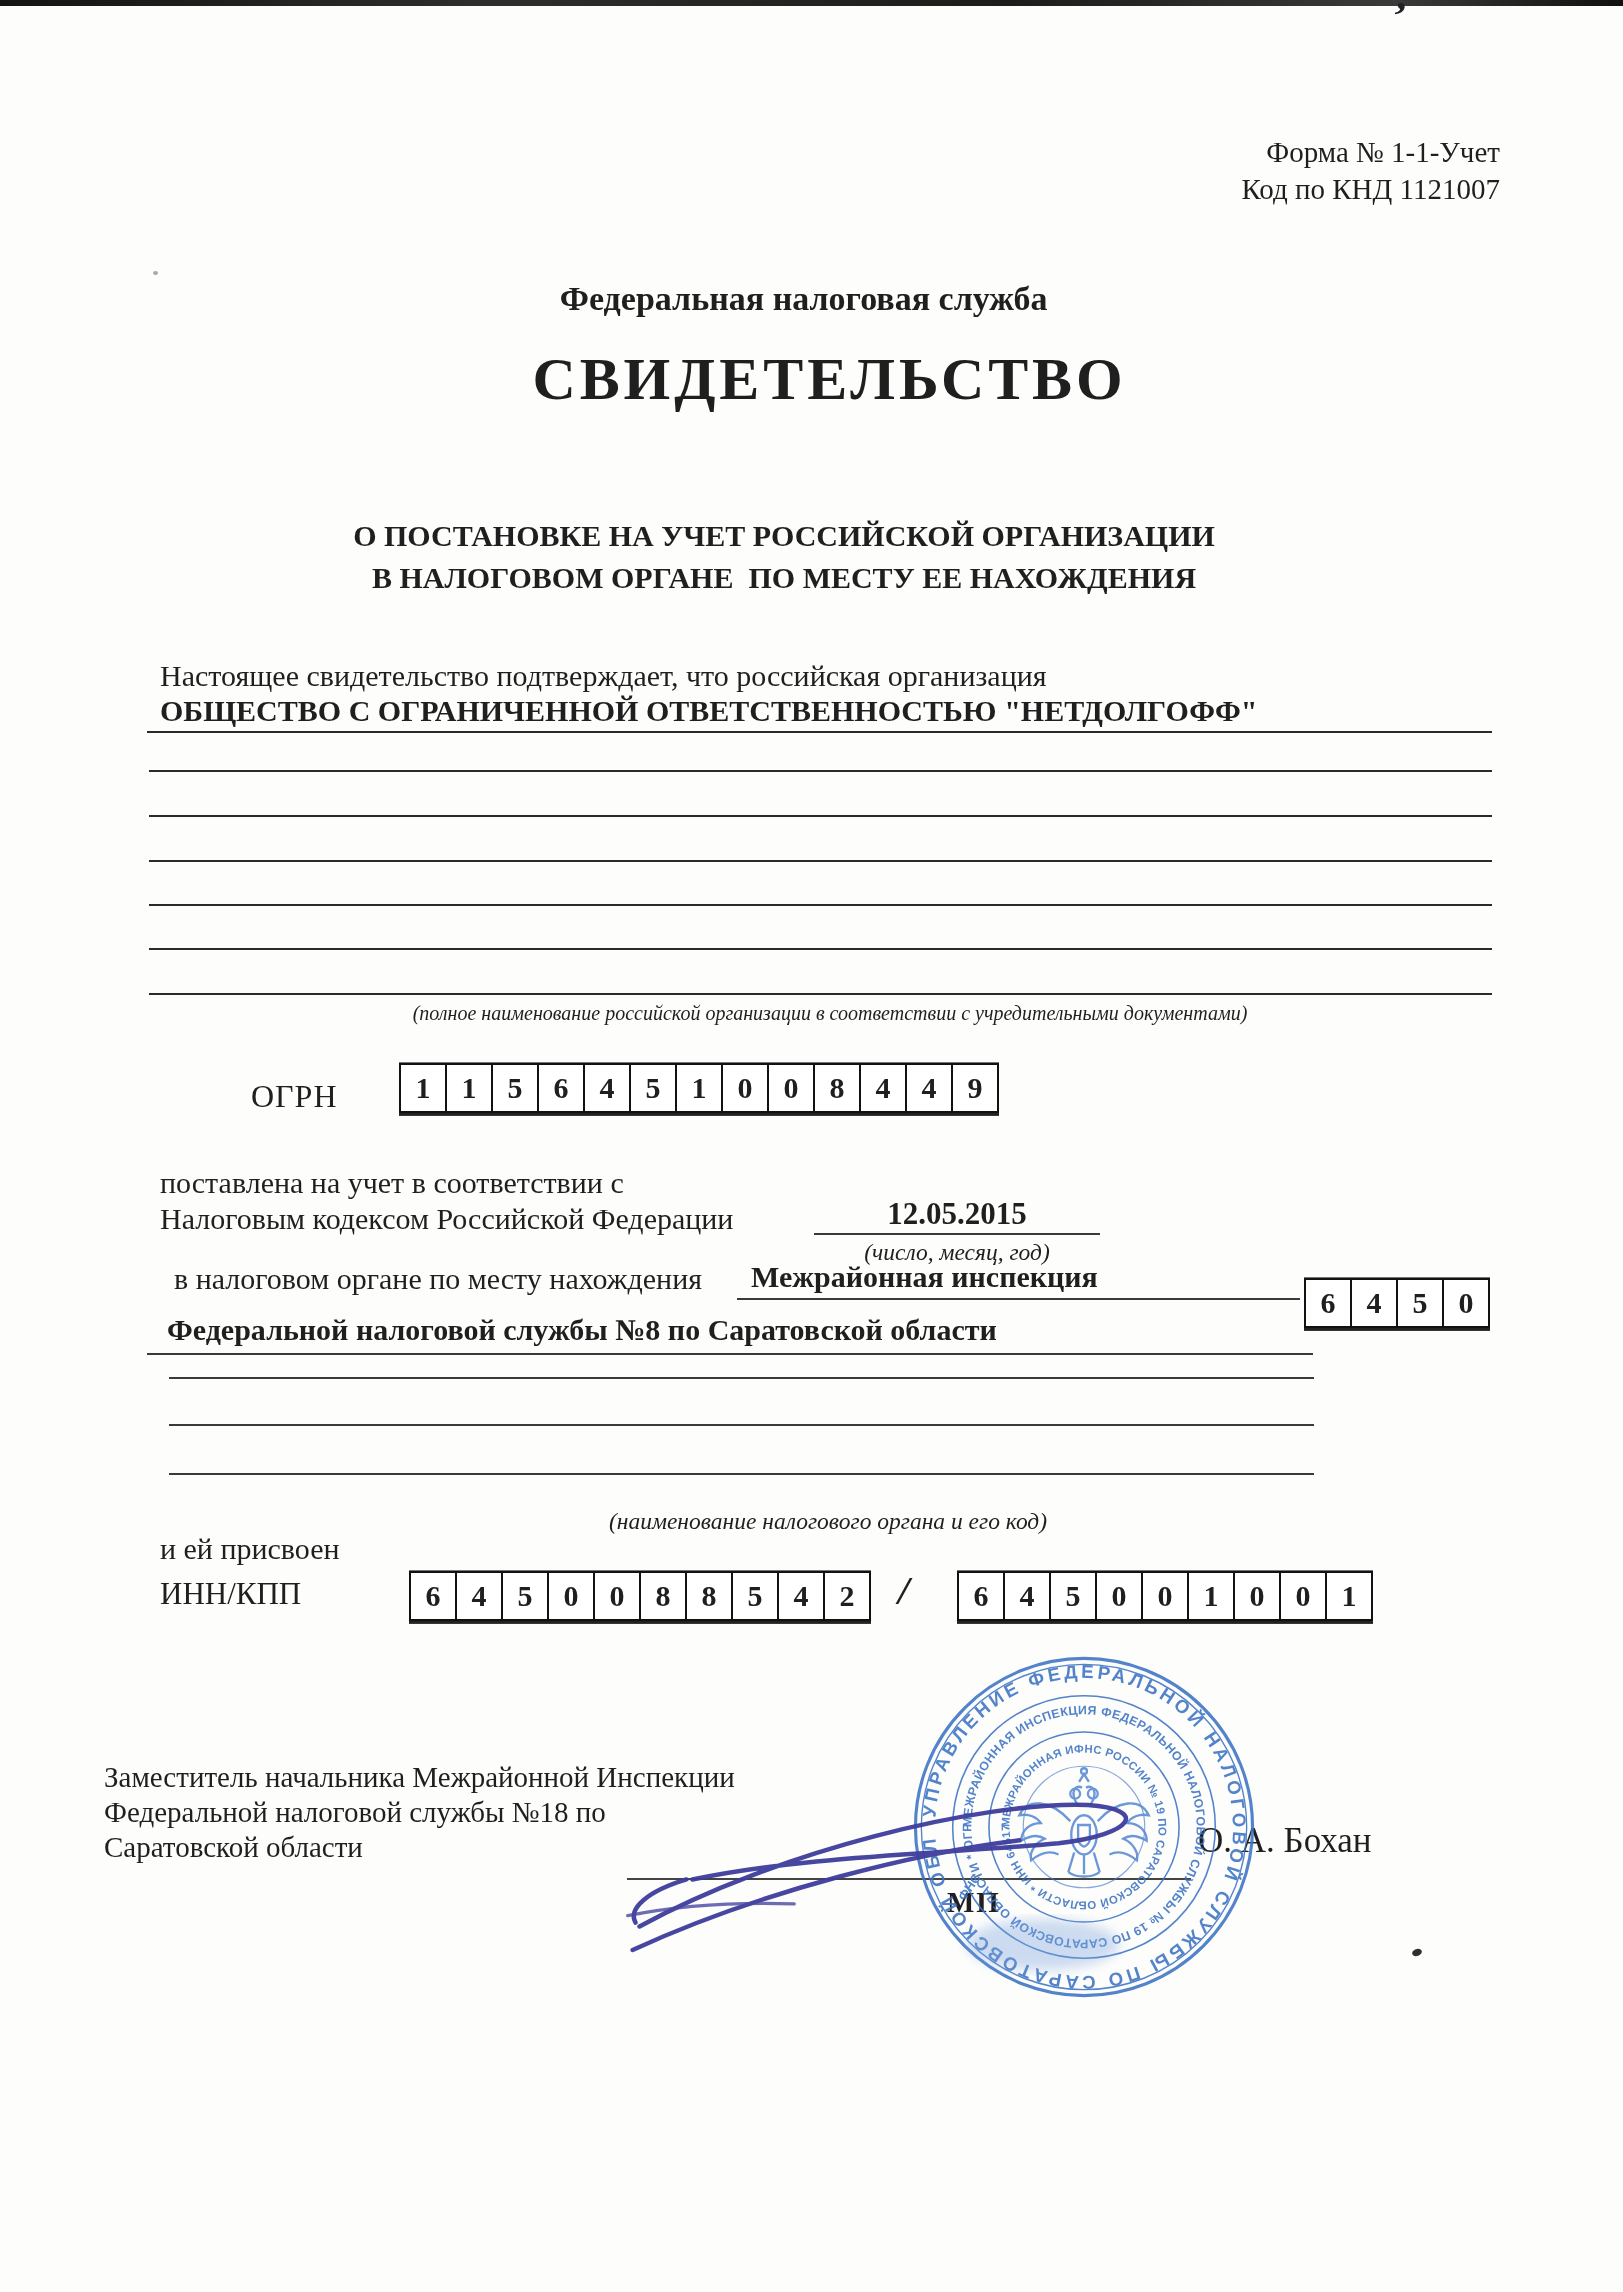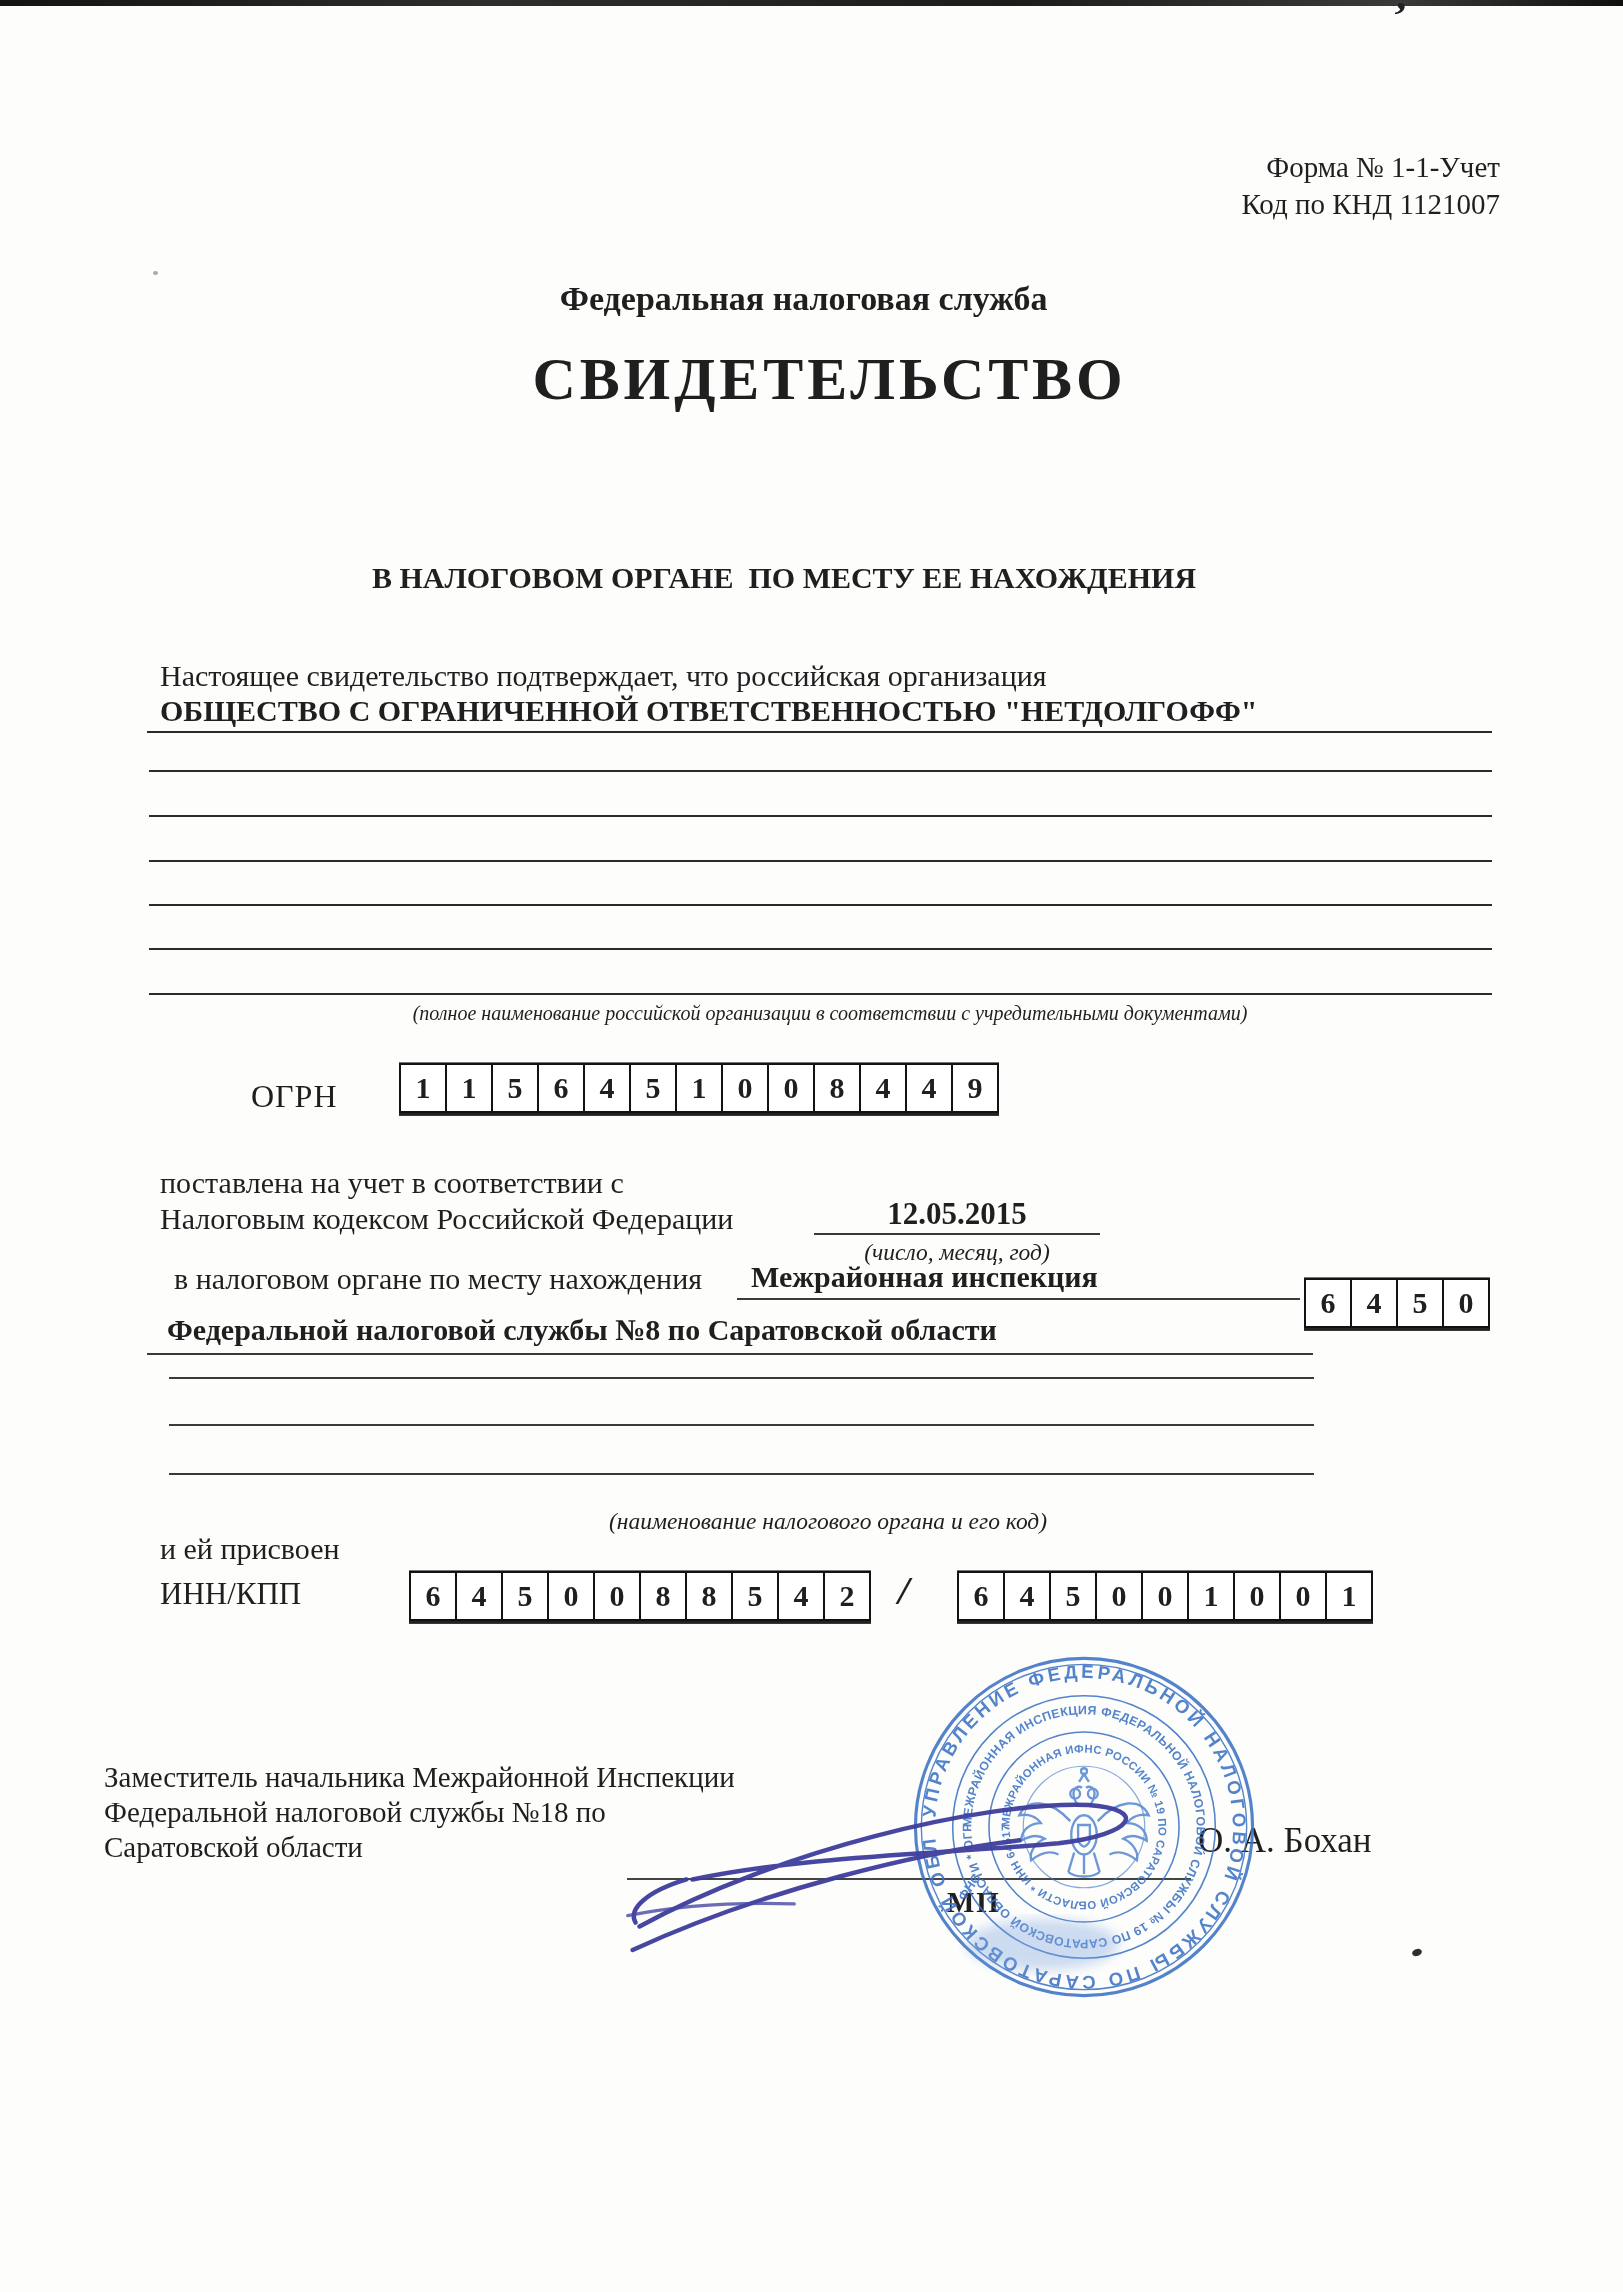--- a/index.html
+++ b/index.html
@@ -33,27 +33,28 @@
 </head>
 <body>
 
 <div id="page">
 
   <div class="scan-topbar"></div>
   <div class="abs" style="left:1392px;top:-7.8px;font-size:41px;font-weight:bold;color:#222;transform:rotate(12deg);">’</div>
   <div class="dot" style="left:153px;top:271px;width:4.9px;height:3.9px;background:#a9a9a9;"></div>
   <div class="dot" style="left:1412px;top:1949px;width:9.8px;height:6.9px;background:#2f2f2f;transform:rotate(-20deg);"></div>
 
-  <div class="abs right" style="right:123px;top:149px;font-size:29px;line-height:37px;">
+  <div class="abs right" style="right:123px;top:134px;font-size:29px;line-height:37px;">
     <div>Форма № 1-1-Учет</div>
     <div>Код по КНД 1121007</div>
   </div>
 
   <div class="abs center b" style="left:0;right:15.7px;top:280px;font-size:34px;">Федеральная налоговая служба</div>
   <div class="abs center b" style="left:0;right:0;top:345px;font-size:60px;letter-spacing:3.9px;padding-left:36px;">СВИДЕТЕЛЬСТВО</div>
+  <div class="abs center b pre" style="left:0;right:55px;top:519px;font-size:30px;">О ПОСТАНОВКЕ НА УЧЕТ РОССИЙСКОЙ ОРГАНИЗАЦИИ</div>
   <div class="abs center b pre" style="left:0;right:55px;top:561px;font-size:30px;">В НАЛОГОВОМ ОРГАНЕ  ПО МЕСТУ ЕЕ НАХОЖДЕНИЯ</div>
 
   <div class="abs t" style="left:160px;top:659px;">Настоящее свидетельство подтверждает, что российская организация</div>
   <div class="abs t b" style="left:160px;top:694px;">ОБЩЕСТВО С ОГРАНИЧЕННОЙ ОТВЕТСТВЕННОСТЬЮ "НЕТДОЛГОФФ"</div>
 
   <div class="rule" style="left:147px;top:731px;width:1345px;"></div>
   <div class="rule" style="left:149px;top:770px;width:1343px;"></div>
   <div class="rule" style="left:149px;top:815px;width:1343px;"></div>
   <div class="rule" style="left:149px;top:860px;width:1343px;"></div>
   <div class="rule" style="left:149px;top:904px;width:1343px;"></div>

